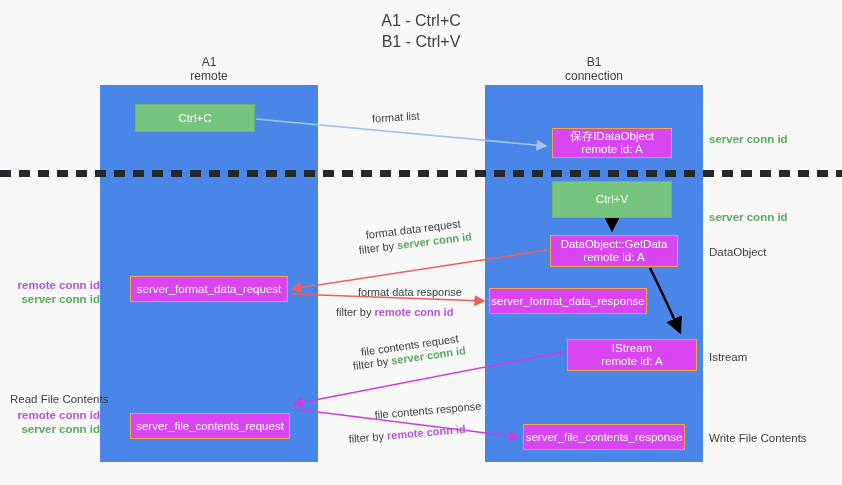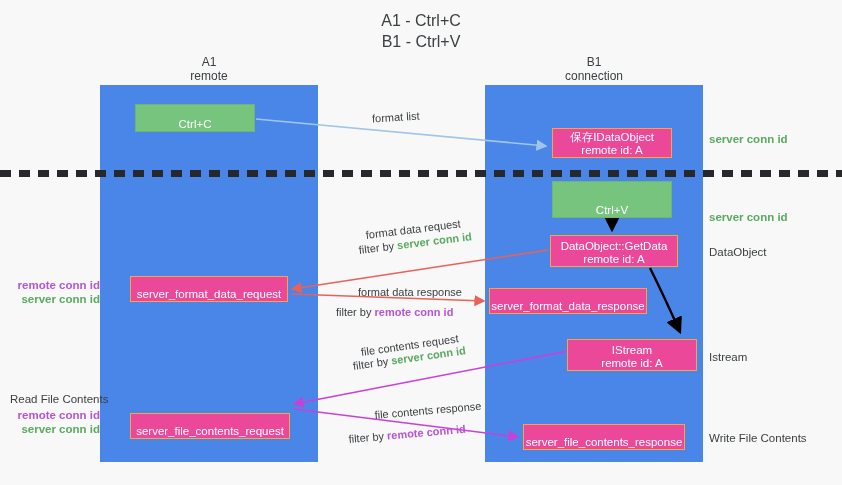--- a/index.html
+++ b/index.html
@@ -32,25 +32,25 @@
 
   
   #divider{
     position:absolute;left:0;top:170px;width:842px;height:7px;
     background:repeating-linear-gradient(to right,#26282b 0 11px,transparent 11px 19px);
   }
 
   
   .box{
     position:absolute;box-sizing:border-box;
-    display:flex;flex-direction:column;align-items:center;justify-content:flex-end;
+    display:flex;flex-direction:column;align-items:center;justify-content:center;
     color:#ffffff;font-size:11.5px;line-height:13px;text-align:center;
   }
   .box.green{background:#76c47d;border:1px solid #6cb873;}
-  .box.orange{background:#ec4899;border:1px solid #f5a63f;}
+  .box.orange{background:#d946ef;border:1px solid #f5a63f;}
   .box .l2{font-size:11.5px;}
 
   #box-ctrlc{left:135px;top:104px;width:120px;height:28px;}
   #box-idataobject{left:552px;top:128px;width:120px;height:30px;}
   #box-ctrlv{left:552px;top:181px;width:120px;height:37px;}
   #box-getdata{left:550px;top:235px;width:128px;height:32px;}
   #box-sfdreq{left:130px;top:276px;width:158px;height:26px;}
   #box-sfdres{left:489px;top:288px;width:158px;height:26px;}
   #box-istream{left:567px;top:339px;width:130px;height:32px;}
   #box-sfcreq{left:130px;top:393px;width:160px;height:26px;margin-top:20px;}

